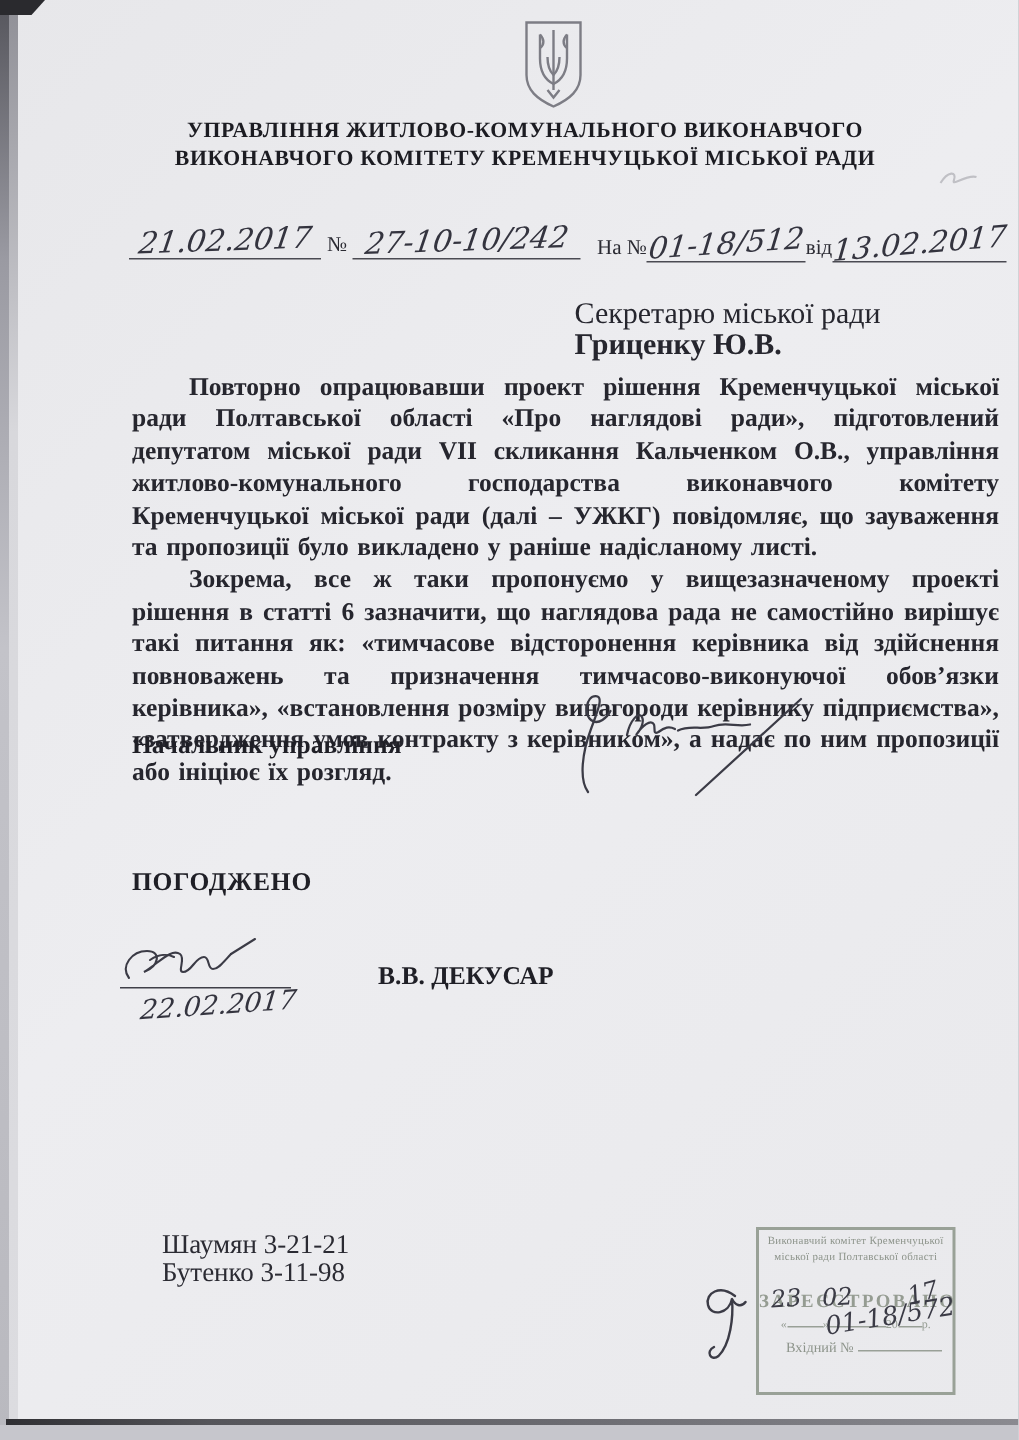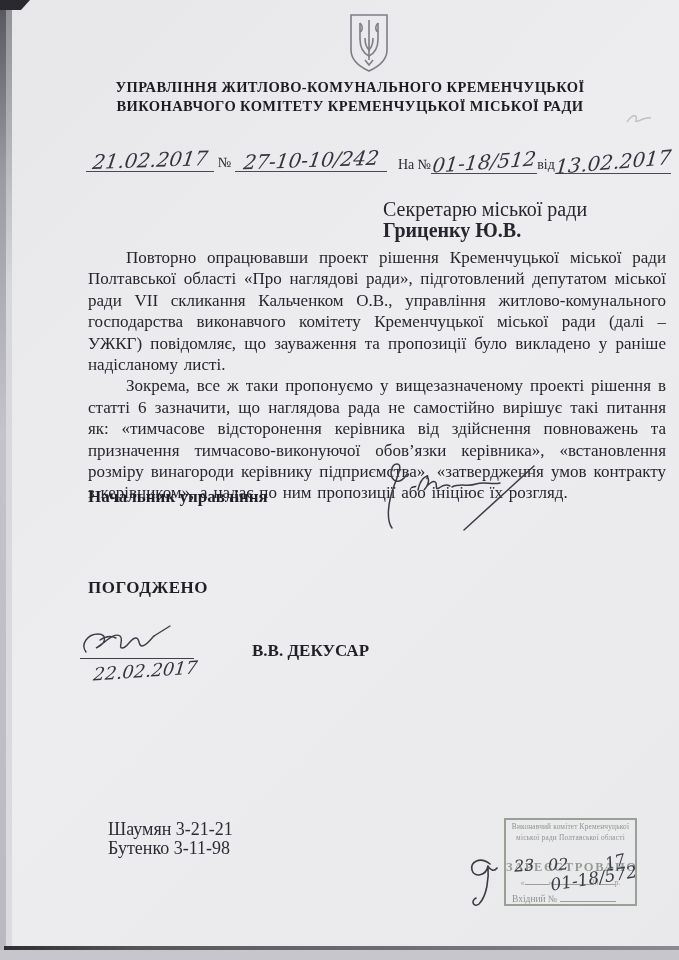--- a/index.html
+++ b/index.html
@@ -28,46 +28,46 @@
   .ref-left{position:absolute;left:86px;top:150px;}
   .ref-right{position:absolute;left:398px;top:152px;}
   .hw20{font-size:20px;line-height:20px;}
 
   
   .addressee{position:absolute;left:383px;top:199px;font-size:20px;line-height:21px;}
   .addressee .nm{font-weight:bold;}
 
   
   .bodytext{position:absolute;left:88px;top:247px;width:578px;font-size:17px;line-height:21.4px;
-            text-align:justify;color:#26262e;word-spacing:1.5px;}
+            text-align:justify;color:#26262e;word-spacing:1.5px;font-weight:bold;}
   .bodytext p{margin:0;text-indent:38px;}
 
   .bold17{font-weight:bold;font-size:17px;color:#1f1f26;}
   .signrow-pos{position:absolute;left:88px;top:487px;}
   .signrow-name{position:absolute;left:556px;top:490px;}
   .sig-moskalik{position:absolute;left:366px;top:458px;}
 
   .approved{position:absolute;left:88px;top:578px;letter-spacing:.5px;}
   .deputy{position:absolute;left:88px;top:611px;}
   .sig-dekusar{position:absolute;left:80px;top:626px;width:114px;border-bottom:1.4px solid #3f3f48;height:32px;}
   .sig-dekusar svg{position:absolute;left:0;bottom:-4px;}
   .dekusar-name{position:absolute;left:212px;top:641px;margin-left:40px;}
   .dekusar-date{position:absolute;left:94px;top:662px;}
   .hw18{font-size:18px;line-height:18px;}
 
   .contacts{position:absolute;left:108px;top:820px;font-size:18px;line-height:19px;color:#2b2b33;}
 
   
-  .stamp{position:absolute;left:504px;top:818px;width:133px;height:88px;border:2px solid #99a197;
+  .stamp{position:absolute;left:504px;top:818px;width:133px;height:112px;border:2px solid #99a197;
          color:#8d948b;text-align:center;font-family:"Liberation Serif",serif;box-sizing:border-box;}
   .stamp .s-org{font-size:7.3px;line-height:8.2px;margin-top:3px;letter-spacing:.2px;}
   .stamp .s-title{font-size:12.5px;letter-spacing:1.6px;margin-top:18px;font-weight:bold;color:#959c92;}
   .stamp .s-daterow{font-size:8px;margin-top:3px;color:#99a097;}
   .stamp .s-ul{display:inline-block;border-bottom:1px solid #99a097;}
-  .stamp .s-bottom{font-size:9.5px;margin-top:7px;text-align:left;padding-left:6px;color:#8d948b;}
+  .stamp .s-bottom{font-size:9.5px;margin-top:7px;text-align:left;padding-left:18px;color:#8d948b;}
   .stamp .s-ul2{display:inline-block;border-bottom:1px solid #99a097;width:56px;}
   .stamp-hw{position:absolute;font-family:"DejaVu Serif",serif;font-style:italic;color:#3b3b46;}
   .shw16{font-size:16px;}
   .shw17{font-size:17px;}
 
   .marginalia{position:absolute;left:464px;top:854px;}
   .pencil{position:absolute;left:624px;top:110px;opacity:.45;}
 </style>
 </head>
 <body>
@@ -87,21 +87,21 @@
         <path d="M13,11 V27 C13,36 16,41 22,44 C28,41 31,36 31,27 V11"></path>
         <path d="M13,11 C16,14 16,18 13,20 M31,11 C28,14 28,18 31,20"></path>
         <path d="M22,8 V48"></path>
         <path d="M18,26 C18,32 20,36 22,38 C24,36 26,32 26,26"></path>
         <path d="M18,48 L22,53 L26,48"></path>
       </g>
     </svg>
   </div>
 
   <div class="lh">
-    <div class="l1">УПРАВЛІННЯ ЖИТЛОВО-КОМУНАЛЬНОГО КРЕМЕНЧУЦЬКОЇ</div>
+    <div class="l1">УПРАВЛІННЯ ЖИТЛОВО-КОМУНАЛЬНОГО ВИКОНАВЧОГО</div>
     <div class="l2">ВИКОНАВЧОГО КОМІТЕТУ КРЕМЕНЧУЦЬКОЇ МІСЬКОЇ РАДИ</div>
   </div>
 
   <div class="ref-left">
     <span class="slot" style="width:128px"><span class="hw hw20">21.02.2017</span></span><span class="printed" style="margin:0 4px">№</span><span class="slot" style="width:152px"><span class="hw hw20">27-10-10/242</span></span>
   </div>
   <div class="ref-right">
     <span class="printed">На №</span><span class="slot" style="width:106px"><span class="hw hw20" style="transform:skewX(-10deg) rotate(-4deg)">01-18/512</span></span><span class="printed">від</span><span class="slot" style="width:116px"><span class="hw hw20" style="transform:skewX(-10deg) rotate(-5deg)">13.02.2017</span></span>
   </div>
 

